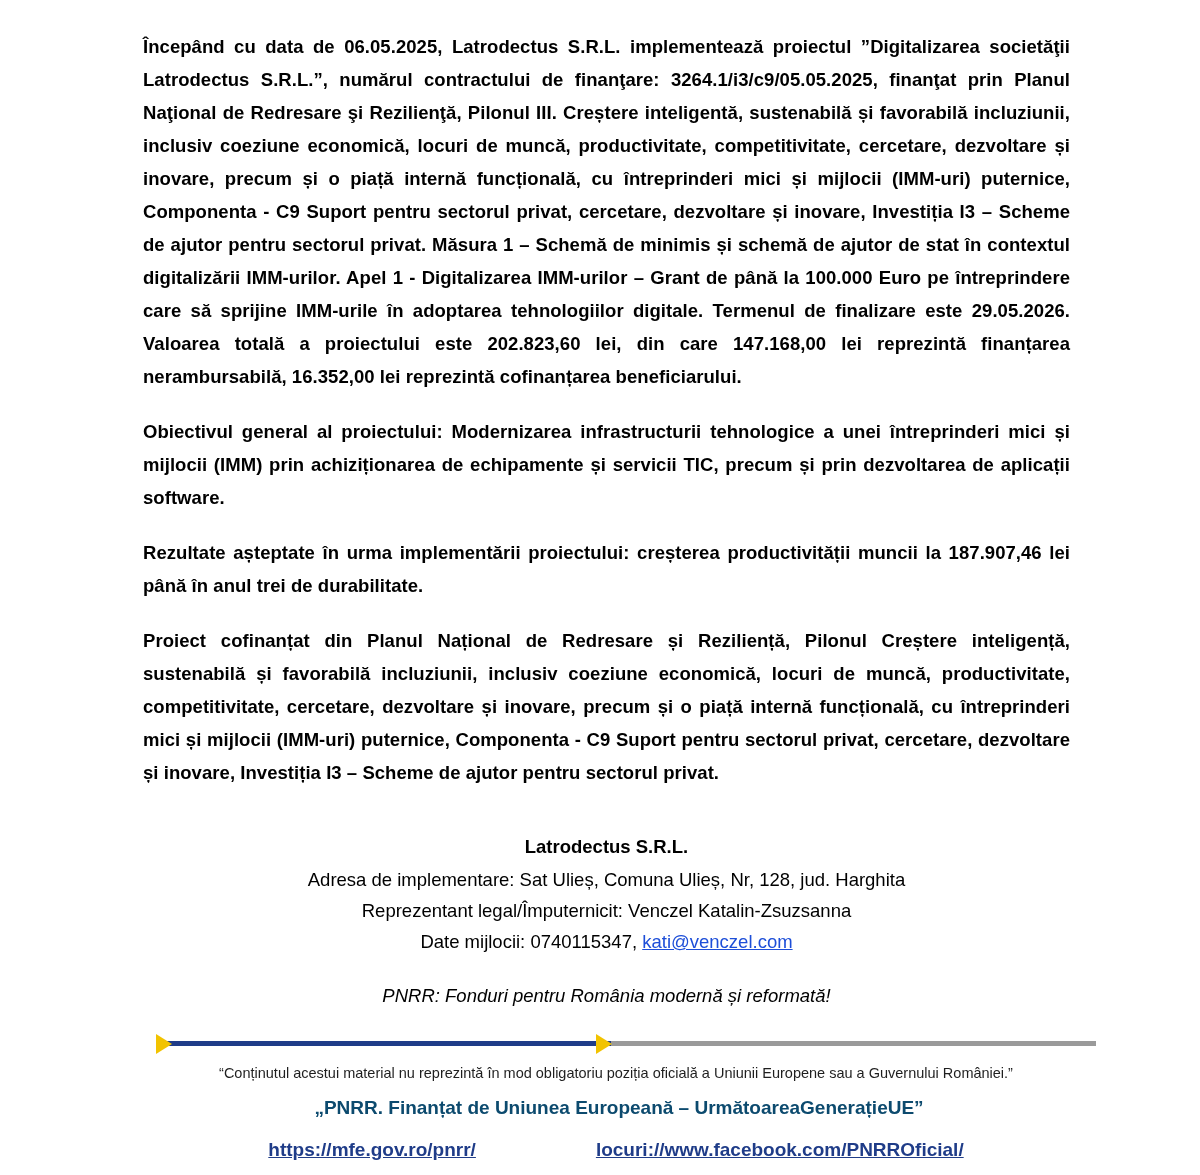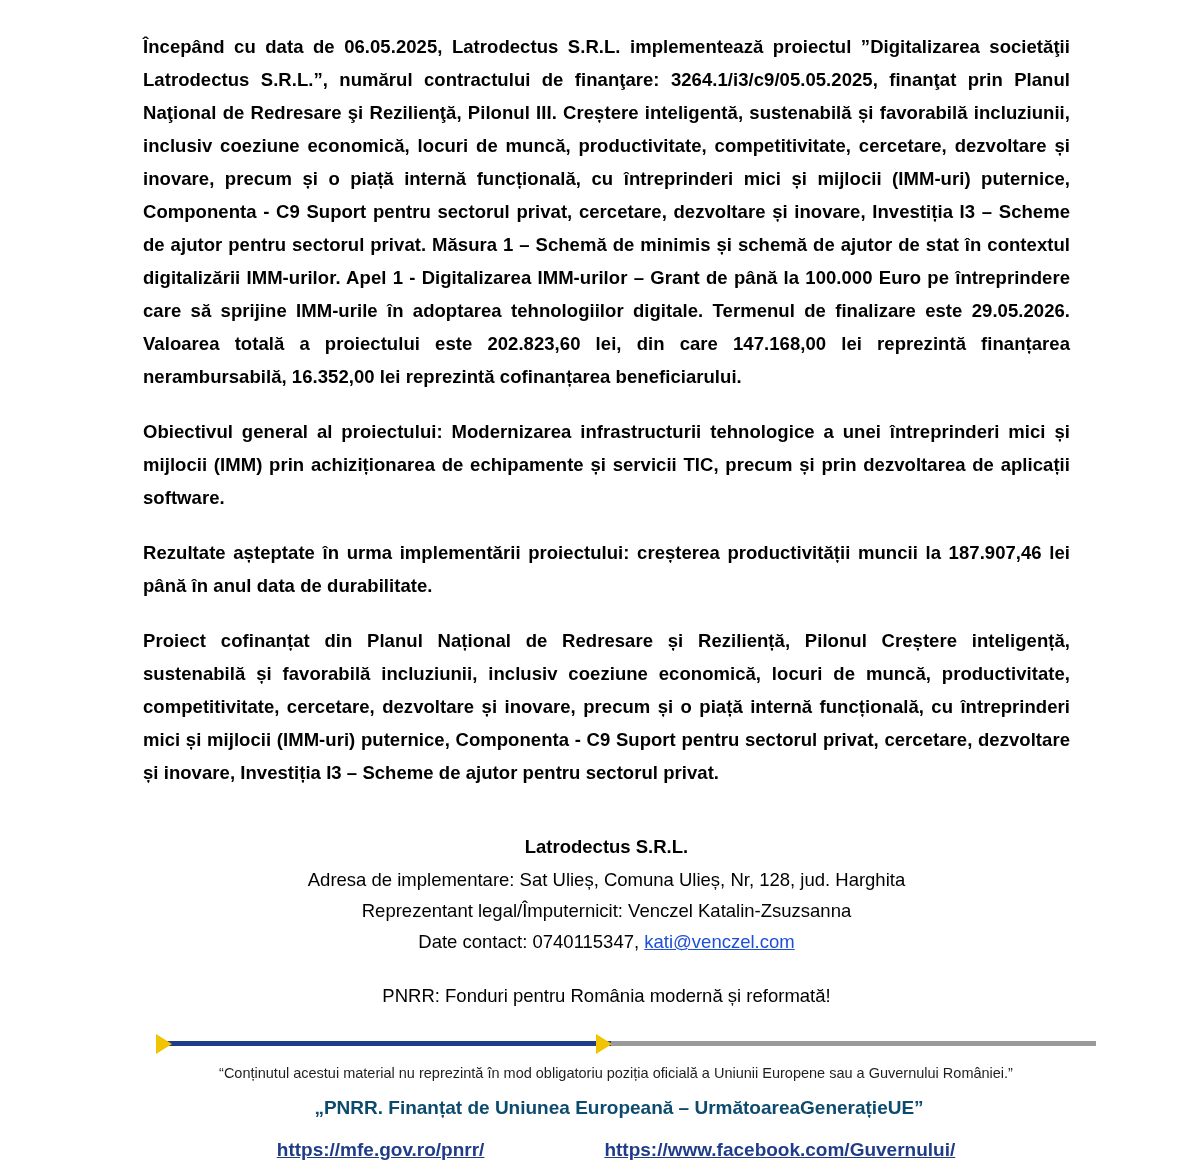--- a/index.html
+++ b/index.html
@@ -46,20 +46,21 @@
   .sig-line {
   }
   .sig-mail {
     color: #1d4ed8;
     text-decoration: underline;
   }
   .pnrr-line {
     margin-top: 28px;
     text-align: center;
     font-size: 18.5px;
+    font-style: italic;
   }
   
   .footer {
     position: absolute;
     left: 16px;
     bottom: 0;
     width: 1200px;
   }
   .flag-row {
     position: relative;
@@ -128,43 +129,43 @@
     text-decoration: underline;
   }
 </style>
 </head>
 <body>
 
 <div class="page">
 
   <p class="para">Începând cu data de 06.05.2025, Latrodectus S.R.L. implementează proiectul ”Digitalizarea societăţii Latrodectus S.R.L.”, numărul contractului de finanţare: 3264.1/i3/c9/05.05.2025, finanţat prin Planul Naţional de Redresare şi Rezilienţă, Pilonul III. Creștere inteligentă, sustenabilă și favorabilă incluziunii, inclusiv coeziune economică, locuri de muncă, productivitate, competitivitate, cercetare, dezvoltare și inovare, precum și o piață internă funcțională, cu întreprinderi mici și mijlocii (IMM-uri) puternice, Componenta - C9 Suport pentru sectorul privat, cercetare, dezvoltare și inovare, Investiția I3 – Scheme de ajutor pentru sectorul privat. Măsura 1 – Schemă de minimis și schemă de ajutor de stat în contextul digitalizării IMM-urilor. Apel 1 - Digitalizarea IMM-urilor – Grant de până la 100.000 Euro pe întreprindere care să sprijine IMM-urile în adoptarea tehnologiilor digitale. Termenul de finalizare este 29.05.2026. Valoarea totală a proiectului este 202.823,60 lei, din care 147.168,00 lei reprezintă finanțarea nerambursabilă, 16.352,00 lei reprezintă cofinanțarea beneficiarului.</p>
   <p class="para">Obiectivul general al proiectului: Modernizarea infrastructurii tehnologice a unei întreprinderi mici și mijlocii (IMM) prin achiziționarea de echipamente și servicii TIC, precum și prin dezvoltarea de aplicații software.</p>
-  <p class="para">Rezultate așteptate în urma implementării proiectului: creșterea productivității muncii la 187.907,46 lei până în anul data de durabilitate.</p>
+  <p class="para">Rezultate așteptate în urma implementării proiectului: creșterea productivității muncii la 187.907,46 lei până în anul trei de durabilitate.</p>
   <p class="para">Proiect cofinanțat din Planul Național de Redresare și Reziliență, Pilonul Creștere inteligență, sustenabilă și favorabilă incluziunii, inclusiv coeziune economică, locuri de muncă, productivitate, competitivitate, cercetare, dezvoltare și inovare, precum și o piață internă funcțională, cu întreprinderi mici și mijlocii (IMM-uri) puternice, Componenta - C9 Suport pentru sectorul privat, cercetare, dezvoltare și inovare, Investiția I3 – Scheme de ajutor pentru sectorul privat.</p>
 
   <div class="signature">
     <div class="sig-name">Latrodectus S.R.L.</div>
     <div class="sig-line">Adresa de implementare: Sat Ulieș, Comuna Ulieș, Nr, 128, jud. Harghita</div>
     <div class="sig-line">Reprezentant legal/Împuternicit: Venczel Katalin-Zsuzsanna</div>
     <div class="sig-line">
-      <span>Date contact: 0740115347,</span>
+      <span>Date mijlocii: 0740115347,</span>
       <a class="sig-mail" href="#">kati@venczel.com</a>
     </div>
   </div>
 
   <div class="pnrr-line">PNRR: Fonduri pentru România modernă și reformată!</div>
 
   <div class="footer">
     <div class="flag-row">
       <div class="flag-bar"></div>
       <div class="flag-bar-blue"></div>
       <div class="flag-chevron-left"></div>
       <div class="flag-chevron-mid"></div>
     </div>
     <div class="disclaimer">“Conținutul acestui material nu reprezintă în mod obligatoriu poziția oficială a Uniunii Europene sau a Guvernului României.”</div>
     <div class="eu-line">„PNRR. Finanțat de Uniunea Europeană – UrmătoareaGenerațieUE”</div>
     <div class="links-row">
       <a class="link" href="#">https://mfe.gov.ro/pnrr/</a>
-      <a class="link" href="#">https://www.facebook.com/Guvernului/</a>
+      <a class="link" href="#">locuri://www.facebook.com/PNRROficial/</a>
     </div>
   </div>
 
 </div>
 
 </body></html>

